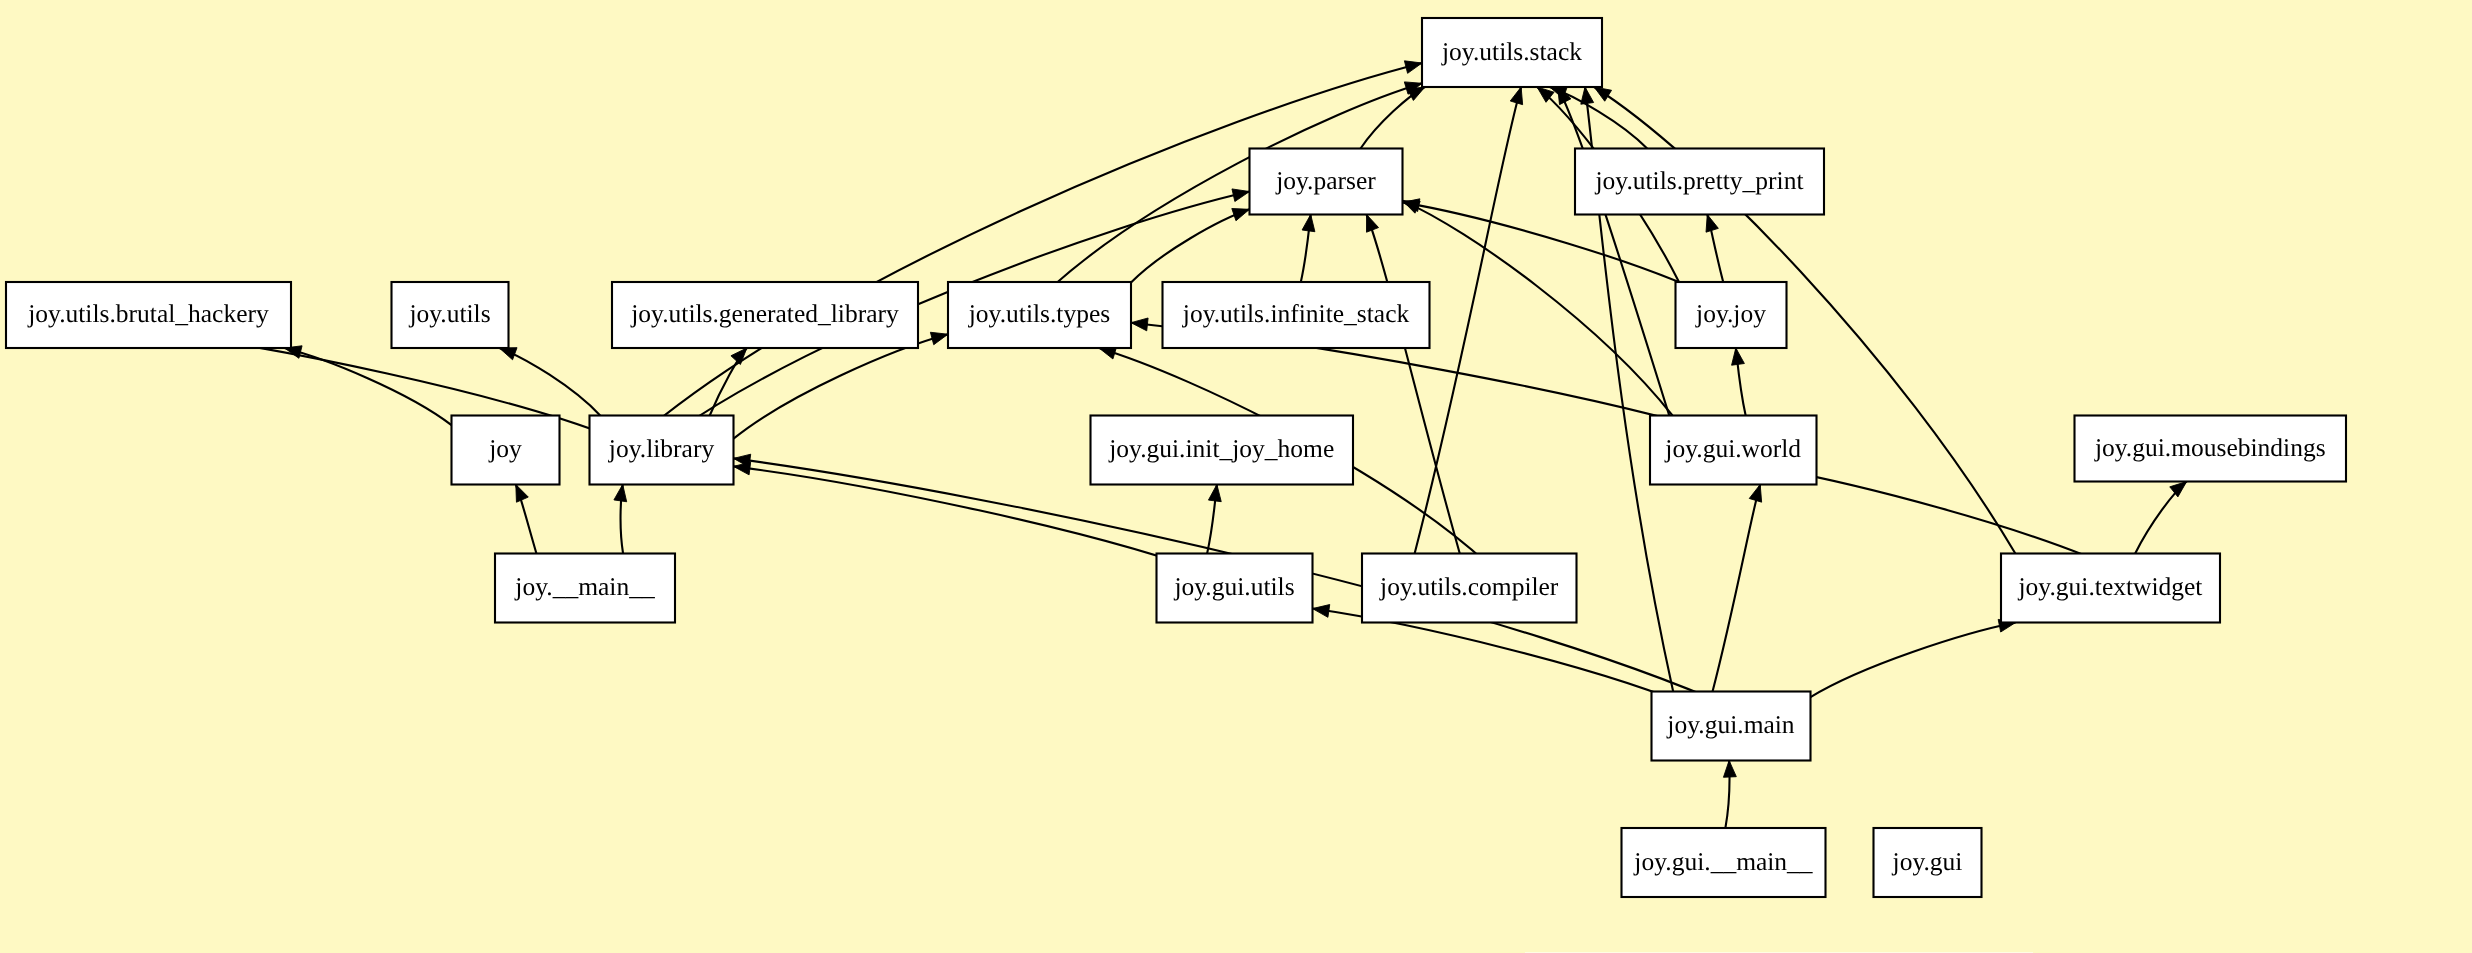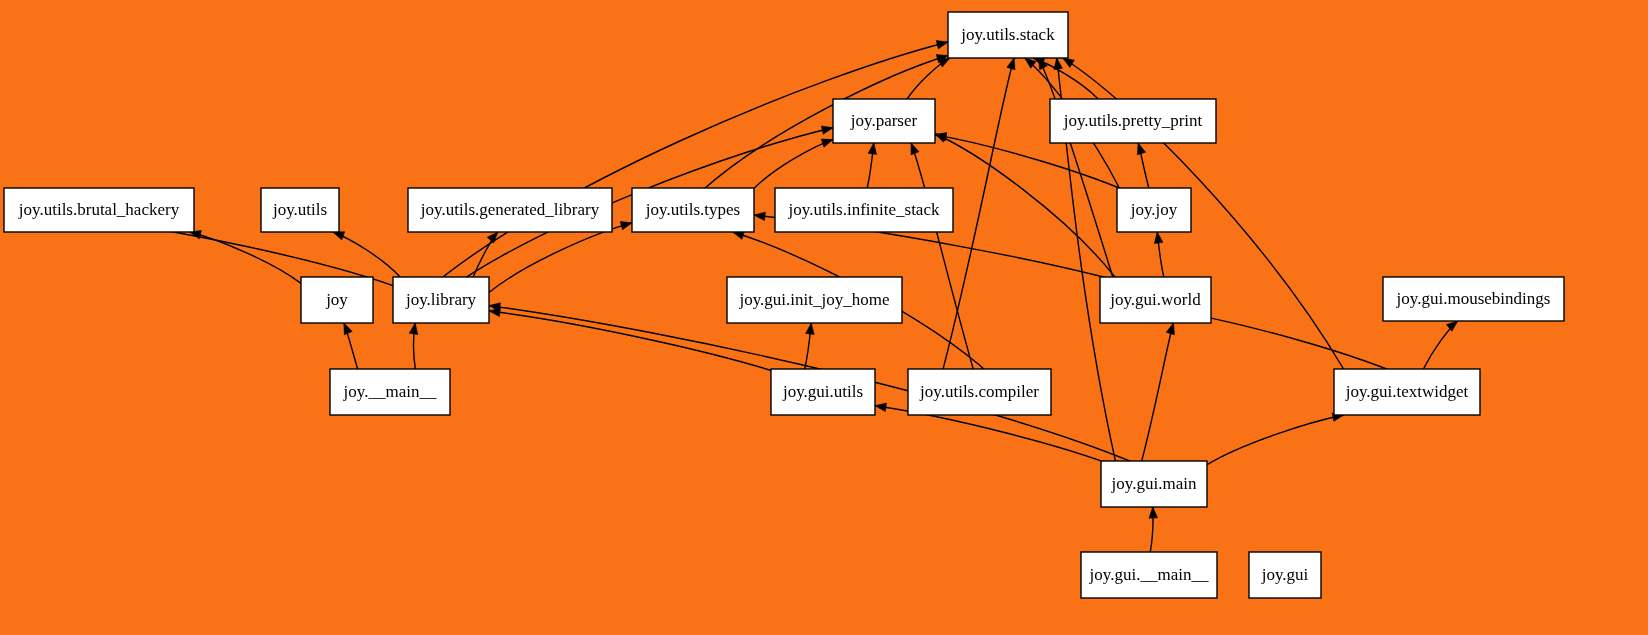--- a/index.html
+++ b/index.html
@@ -4,21 +4,21 @@
 <style>
   html, body {
     margin: 0;
     padding: 0;
     background: #ffffff;
   }
   #canvas-wrap {
     position: relative;
     width: 1648px;
     height: 635px;
-    background: #f97316;
+    background: #fef9c3;
     overflow: hidden;
     font-family: "Liberation Serif", "DejaVu Serif", serif;
   }
   #graph-svg {
     position: absolute;
     left: 0;
     top: 0;
     width: 1648px;
     height: 635px;
   }

